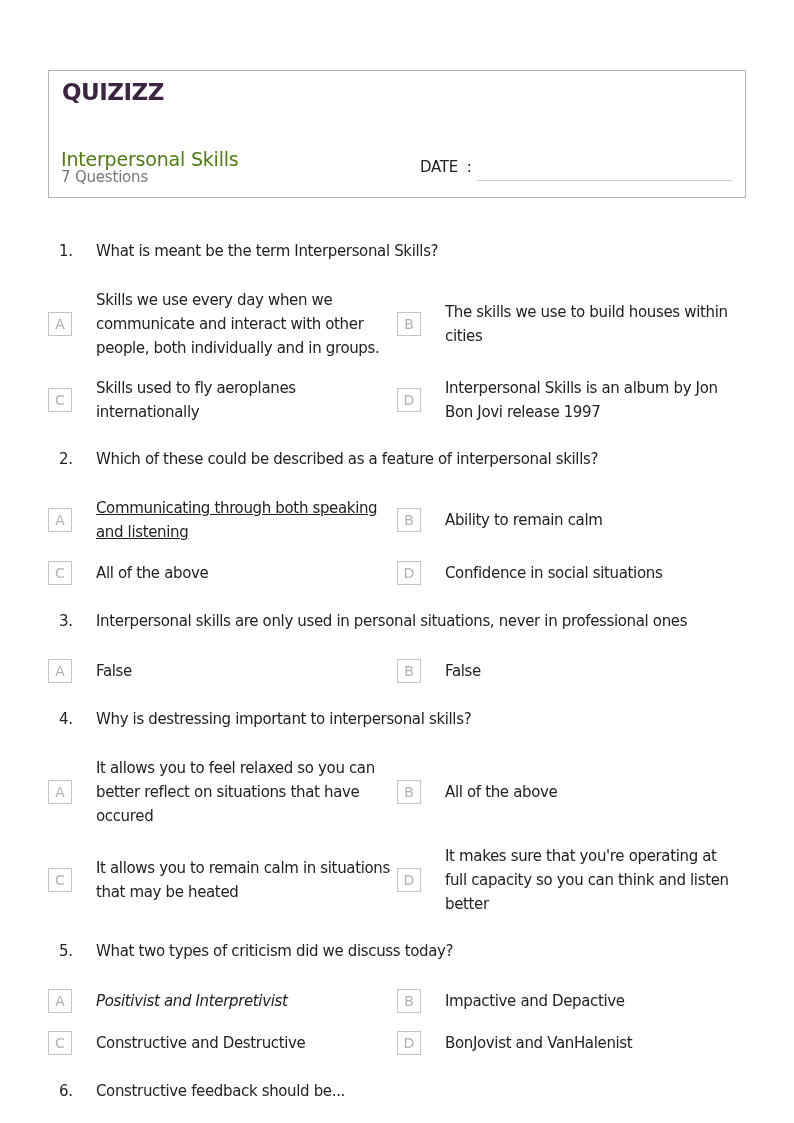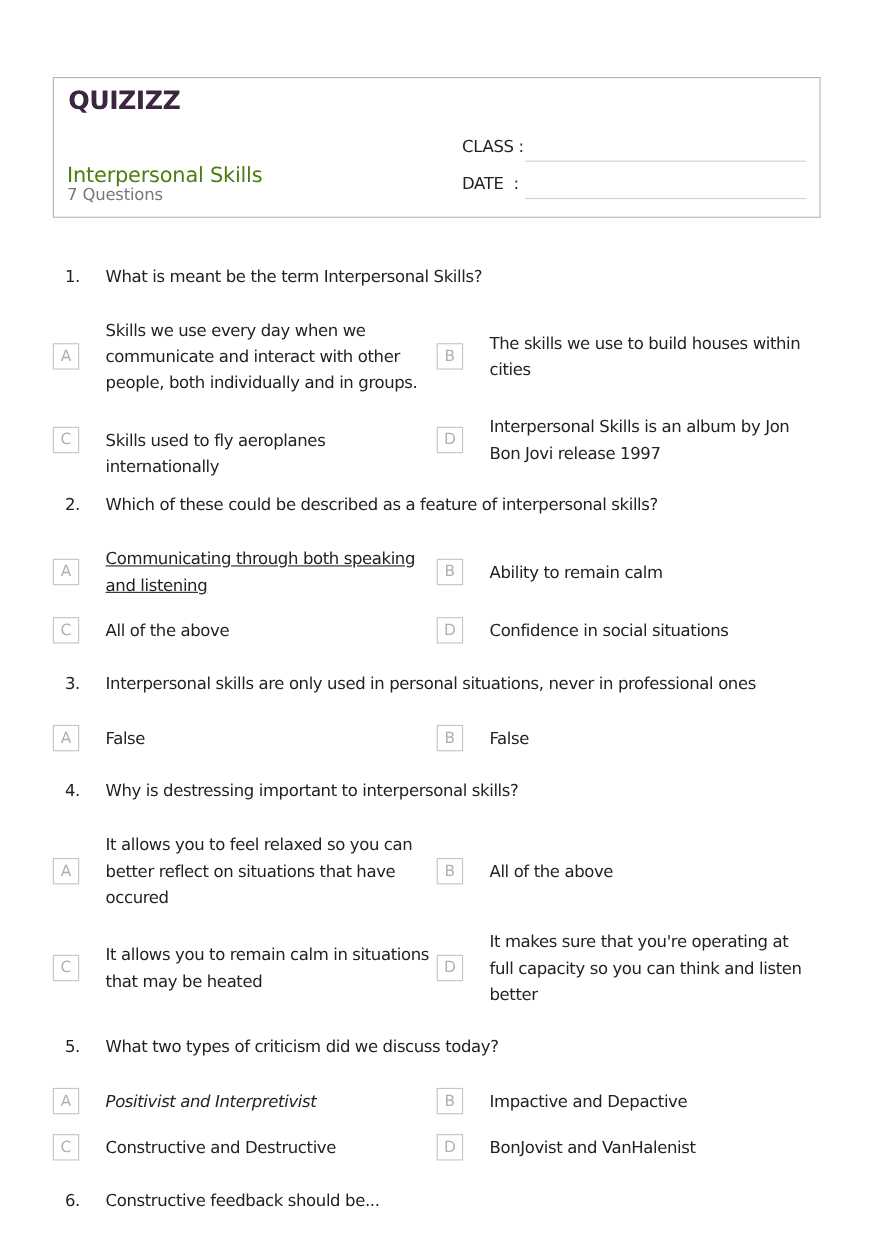--- a/index.html
+++ b/index.html
@@ -33,42 +33,38 @@
     .opt-text { position: absolute; font-size: 15px; color: #222; line-height: 24px; letter-spacing: -0.35px; width: 296px; }
   </style>
 </head>
 <body>
 
 <div class="header-box">
   <div class="logo">QUIZIZZ</div>
   <div class="ws-title">Interpersonal Skills</div>
   <div class="ws-count">7 Questions</div>
 
-  <div class="field" style="top:53px;">
-    <span class="field-label">CLASS :</span>
-    <div class="field-line"></div>
-  </div>
   <div class="field" style="top:87px;">
     <span class="field-label">DATE  :</span>
     <div class="field-line"></div>
   </div>
 </div>
 
 <div>
   <div class="q-num" style="top:242px;">1.</div>
   <div class="q-text" style="top:242px;">What is meant be the term Interpersonal Skills?</div>
 
   <div class="opt-box" style="left:48px; top:312px;">A</div>
   <div class="opt-text" style="left:96px; top:288px;">Skills we use every day when we communicate and interact with other people, both individually and in groups.</div>
 
   <div class="opt-box" style="left:397px; top:312px;">B</div>
   <div class="opt-text" style="left:445px; top:300px;">The skills we use to build houses within cities</div>
 
   <div class="opt-box" style="left:48px; top:388px;">C</div>
-  <div class="opt-text" style="left:96px; top:376px; width:230px;margin-top:12px;">Skills used to fly aeroplanes internationally</div>
+  <div class="opt-text" style="left:96px; top:376px; width:230px;">Skills used to fly aeroplanes internationally</div>
 
   <div class="opt-box" style="left:397px; top:388px;">D</div>
   <div class="opt-text" style="left:445px; top:376px; width:290px;">Interpersonal Skills is an album by Jon Bon Jovi release 1997</div>
 </div>
 
 <div>
   <div class="q-num" style="top:450px;">2.</div>
   <div class="q-text" style="top:450px;">Which of these could be described as a feature of interpersonal skills?</div>
 
   <div class="opt-box" style="left:48px; top:508px;">A</div>

